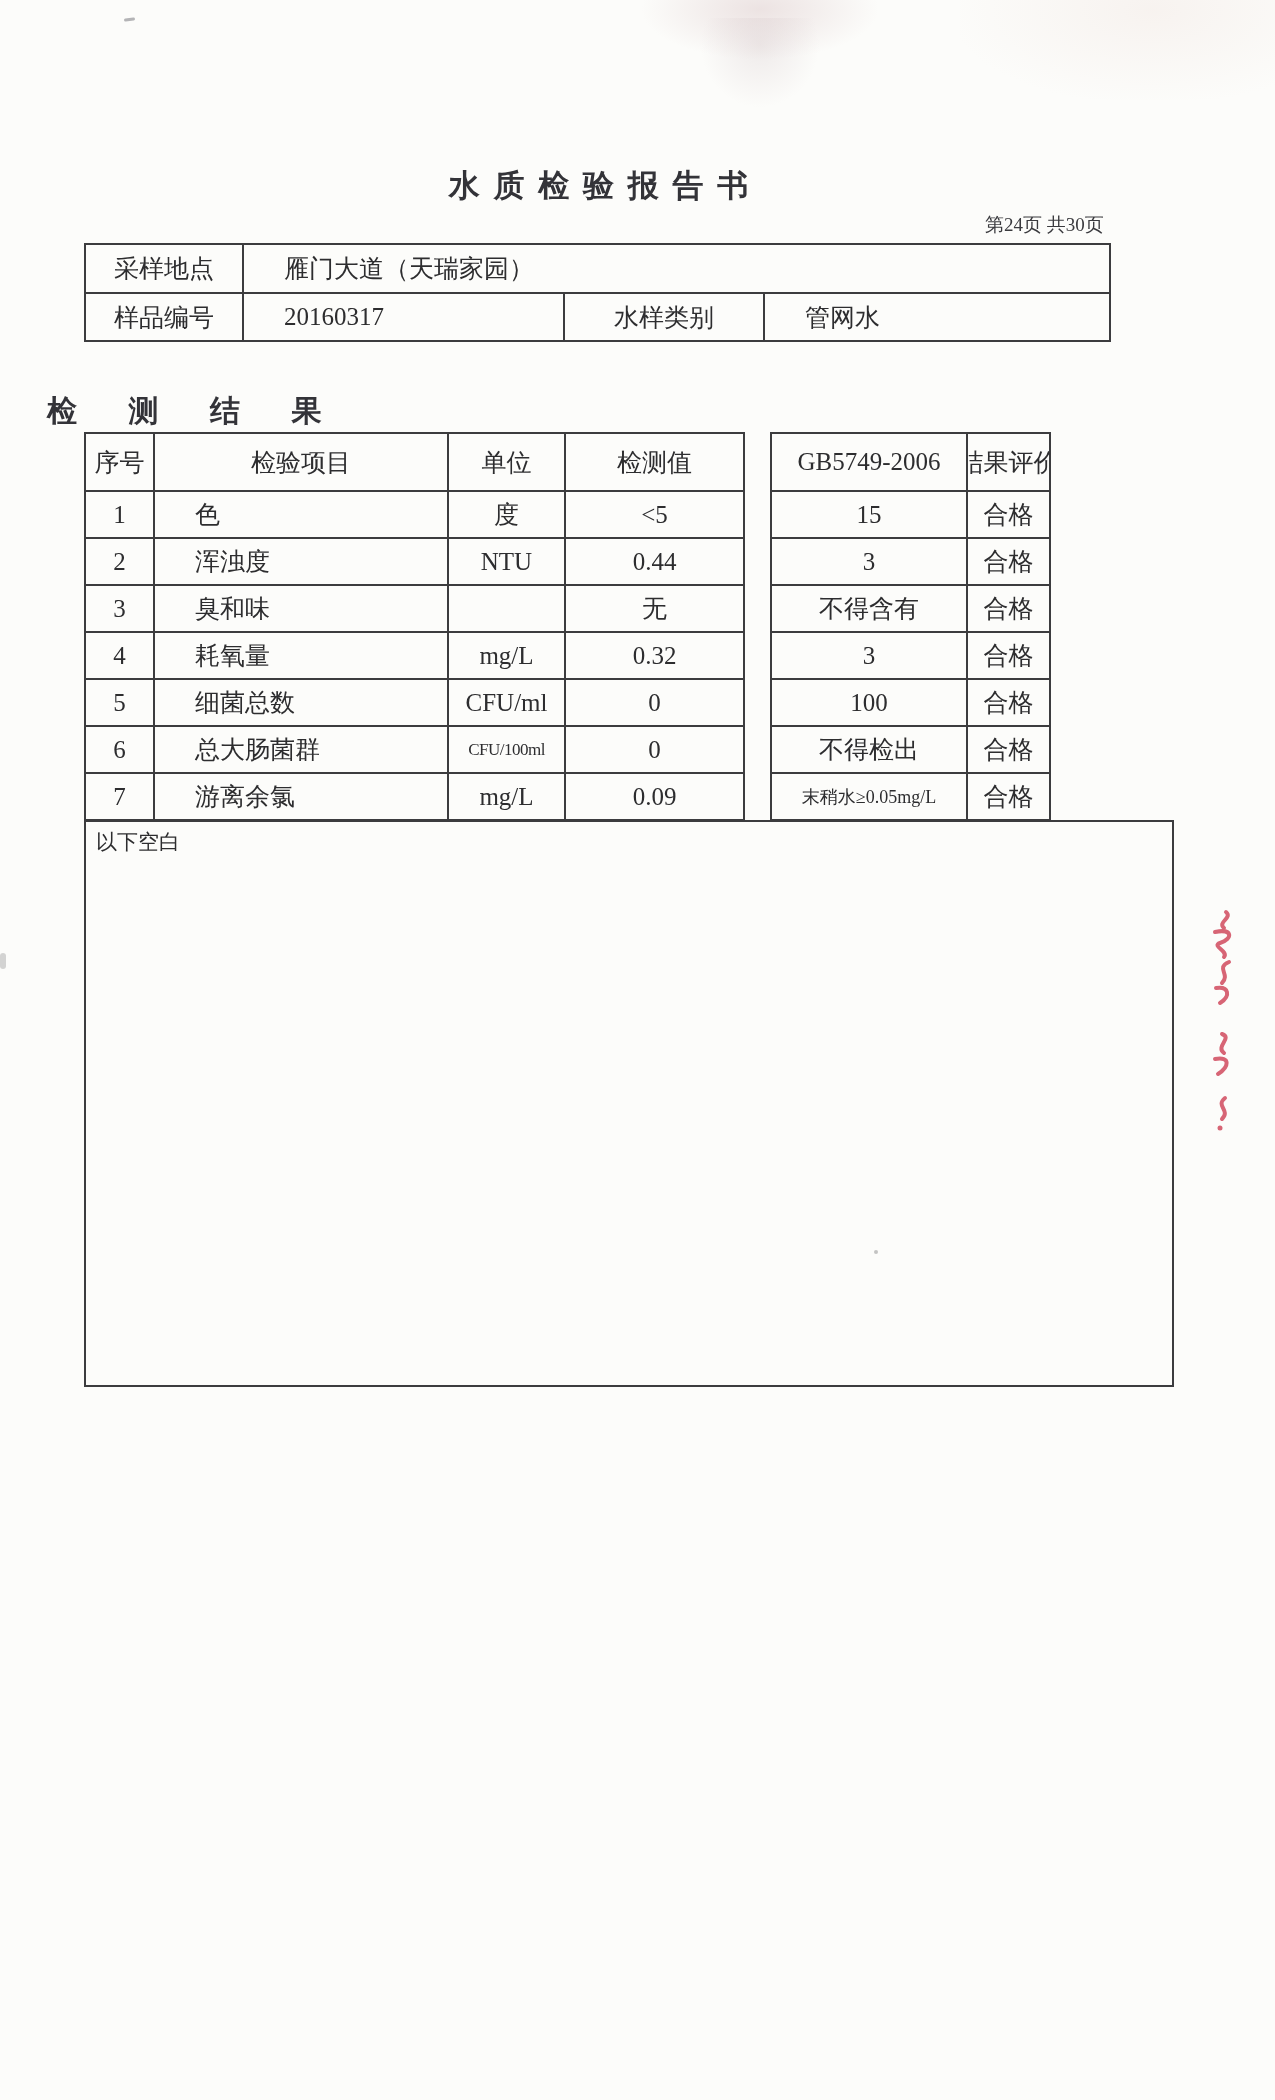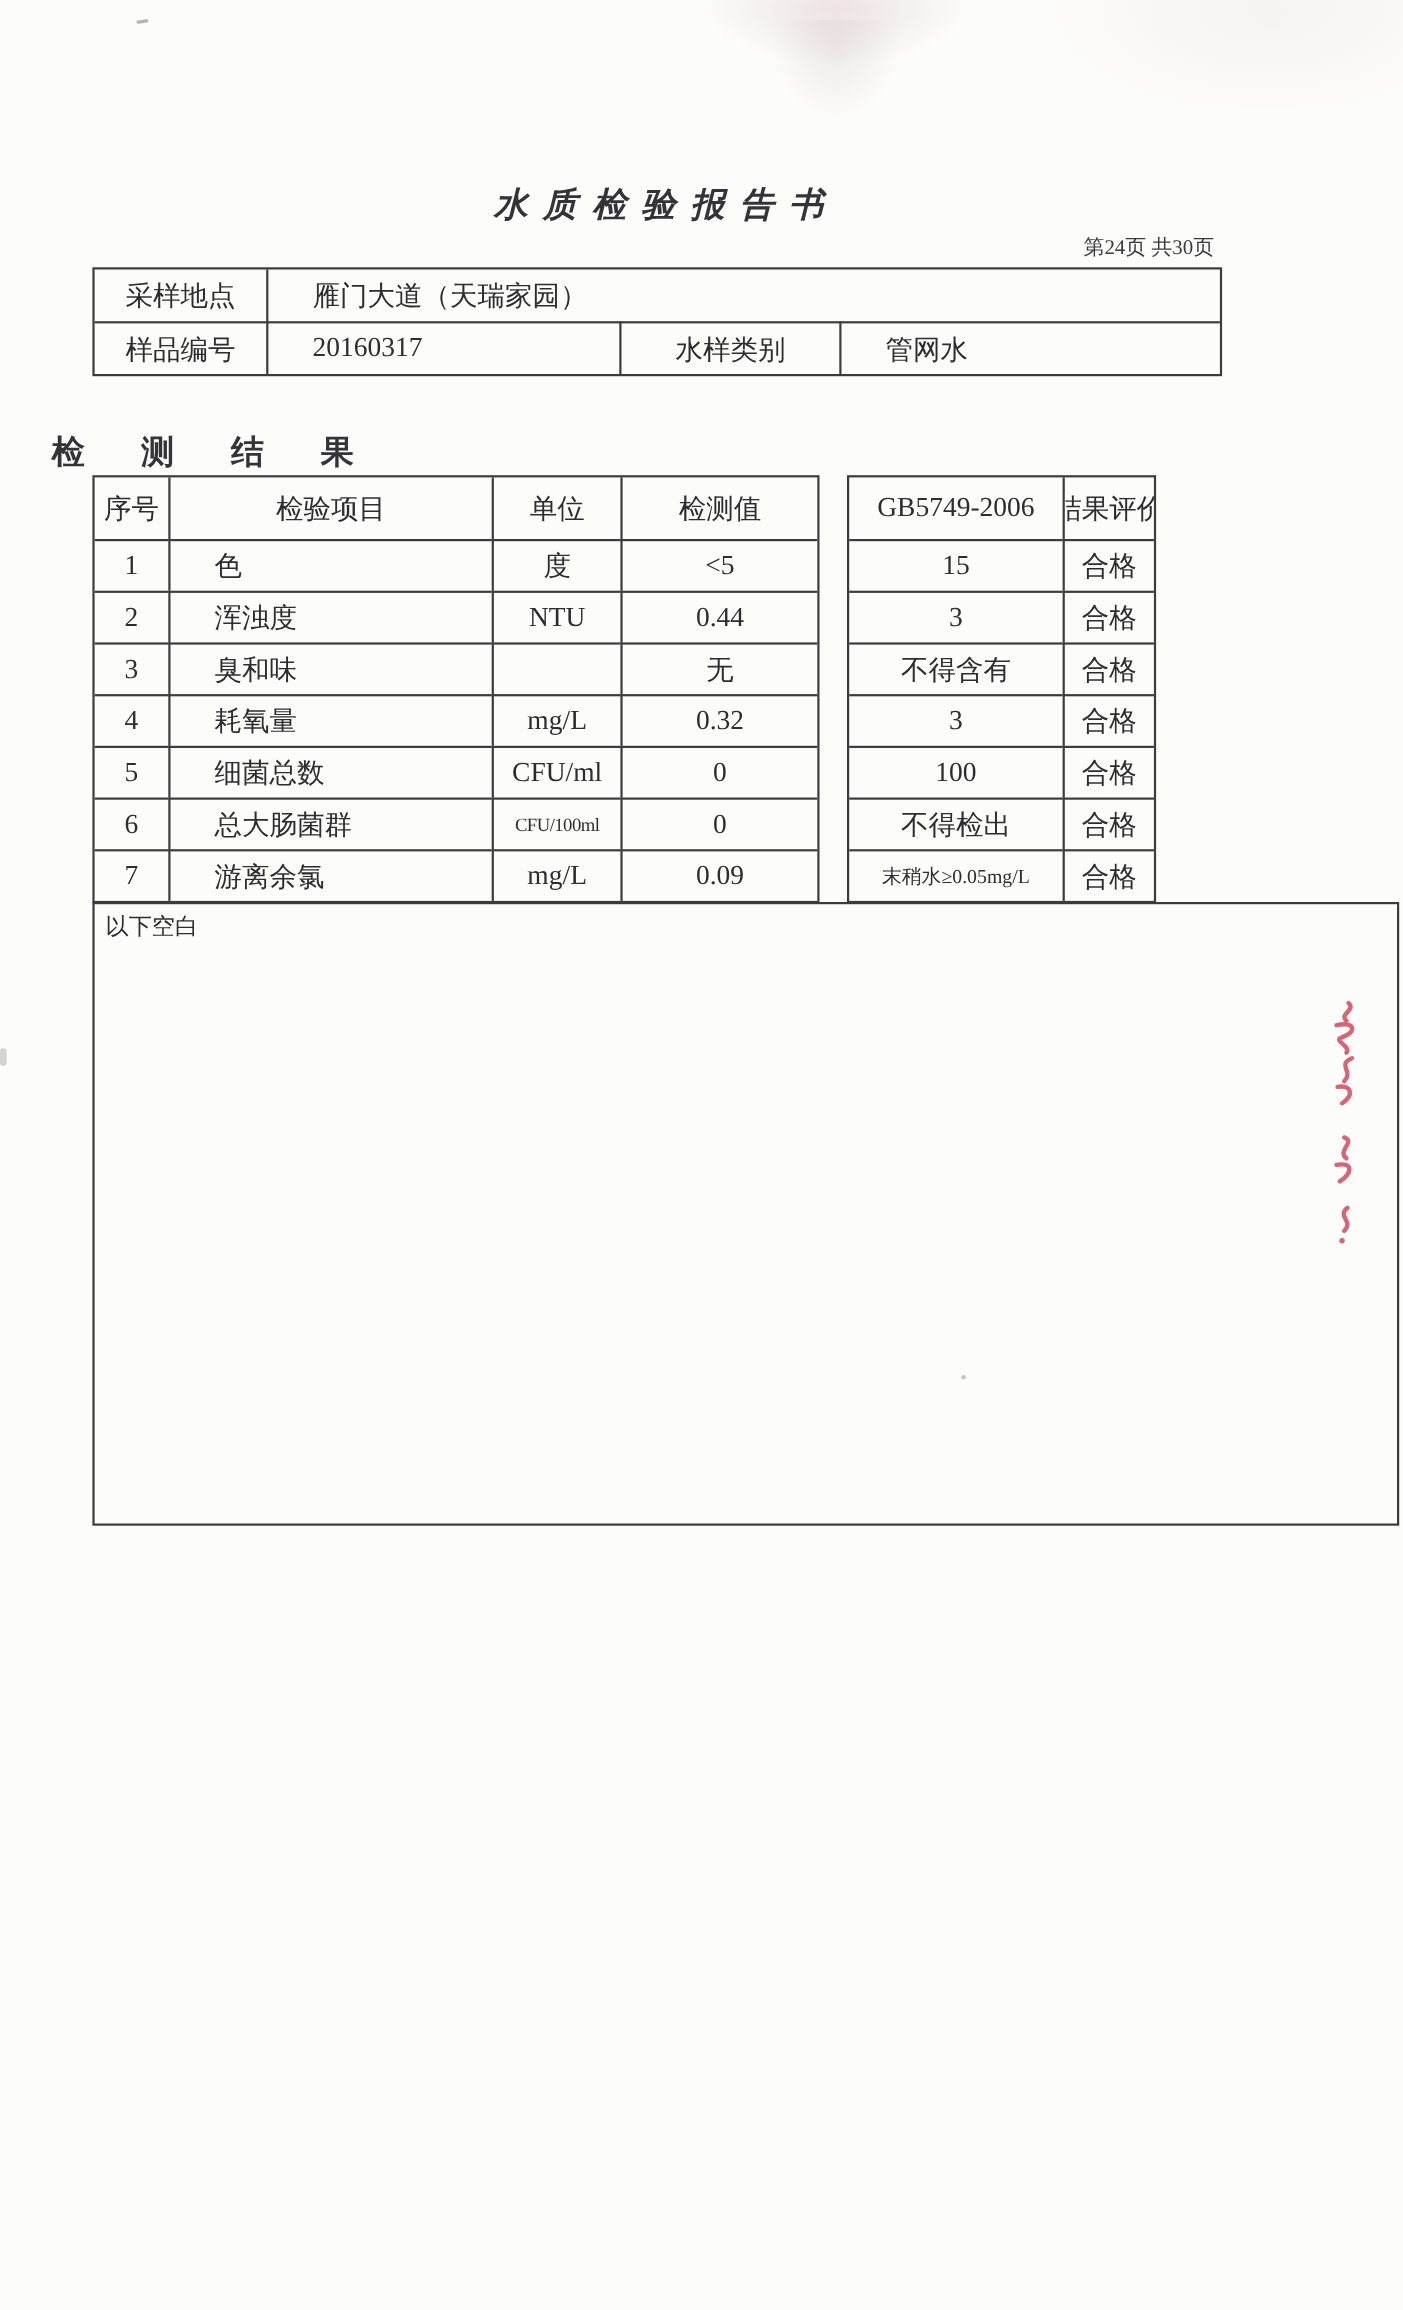--- a/index.html
+++ b/index.html
@@ -31,21 +31,21 @@
     background:rgba(120,120,125,.55);transform:rotate(-8deg);border-radius:2px;}
   .mark2{position:absolute;left:0;top:953px;width:6px;height:16px;
     background:rgba(150,150,150,.40);border-radius:3px;}
   .dot1{position:absolute;left:874px;top:1250px;width:4px;height:4px;
     background:rgba(110,110,110,.40);border-radius:50%;}
 
   
   .title{
     position:absolute;left:0;top:165px;width:1200px;
     text-align:center;font-size:31px;font-weight:bold;
-    letter-spacing:3px;color:#333338;font-style:italic;
+    letter-spacing:3px;color:#333338;
   }
   .page-ind{
     position:absolute;left:985px;top:212px;
     font-size:19px;color:#3a3a3e;white-space:nowrap;
   }
   .section-title{
     position:absolute;left:25px;top:391px;width:1250px;
     text-align:left;font-size:30px;font-weight:bold;
     letter-spacing:22px;color:#333338;text-indent:22px;
   }
@@ -82,21 +82,21 @@
     grid-template-rows:56px repeat(7,47px);
   }
   .res-right{
     left:770px;top:432px;width:281px;
     grid-template-columns:194px 1fr;
     grid-template-rows:56px repeat(7,47px);
   }
 
   
   .blank-box{
-    position:absolute;left:84px;top:820px;width:1188px;height:567px;
+    position:absolute;left:84px;top:820px;width:1090px;height:567px;
     border:2.2px solid var(--line);box-sizing:border-box;
   }
   .blank-note{
     display:inline-block;margin:6px 0 0 10px;
     font-size:21px;color:var(--ink);
   }
 
   
   .stamp{position:absolute;left:1202px;top:906px;opacity:.82;}
 </style>

